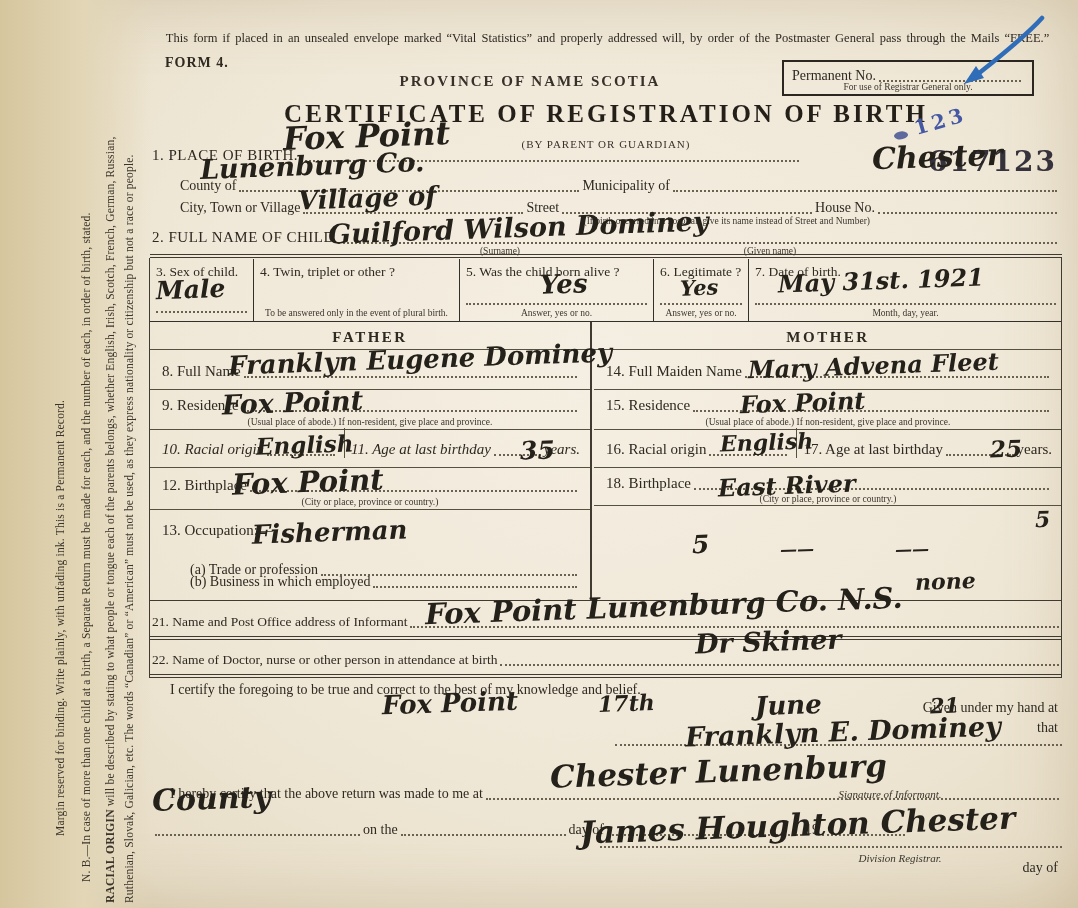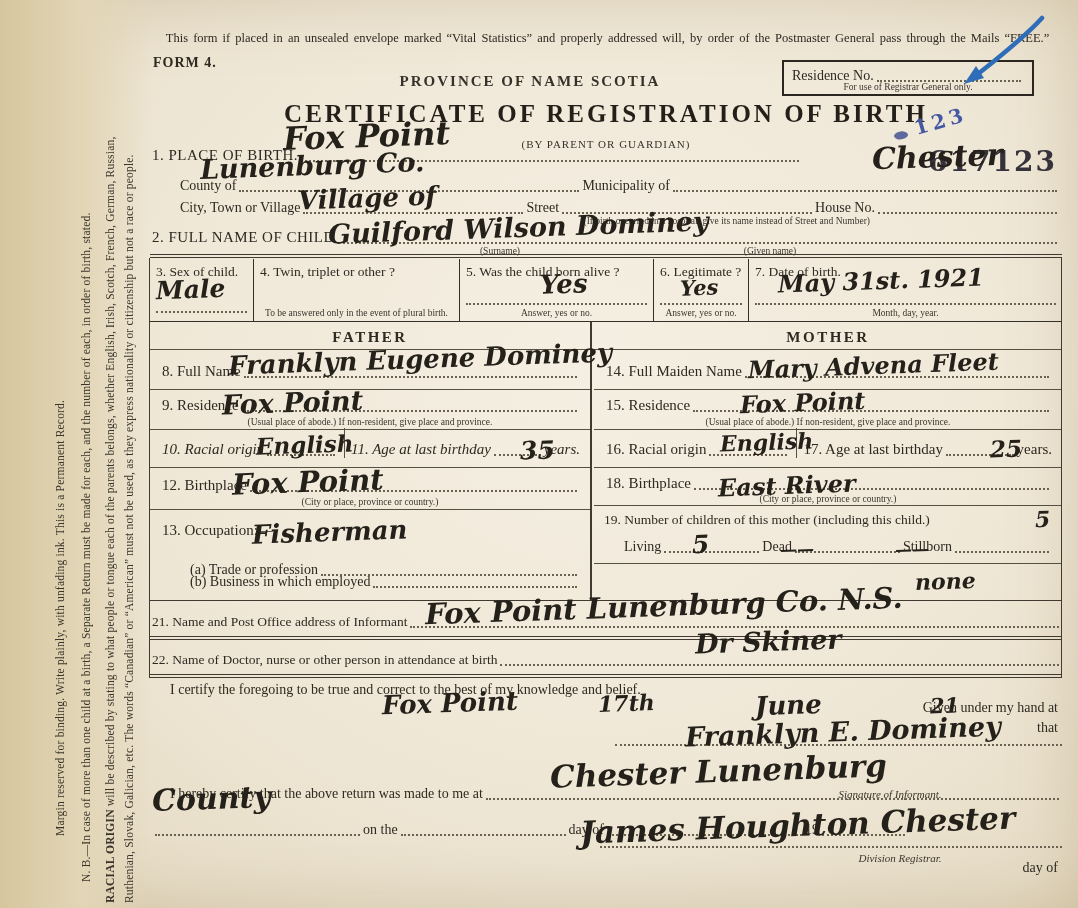--- a/index.html
+++ b/index.html
@@ -47,26 +47,26 @@
 
 <div id="paper">
   <div id="margin-strip"></div>
 
   <div class="vnote" style="left:54px;top:836px;">Margin reserved for binding.   Write plainly, with unfading ink.   This is a Permanent Record.</div>
   <div class="vnote" style="left:80px;top:882px;">N. B.—In case of more than one child at a birth, a Separate Return must be made for each, and the number of each, in order of birth, stated.</div>
   <div class="vnote" style="left:104px;top:903px;"><b>RACIAL ORIGIN</b><span> will be described by stating to what people or tongue each of the parents belongs, whether English, Irish, Scotch, French, German, Russian,</span></div>
   <div class="vnote" style="left:123px;top:903px;">Ruthenian, Slovak, Galician, etc.   The words “Canadian” or “American” must not be used, as they express nationality or citizenship but not a race or people.</div>
 
   <div style="position:absolute;left:155px;right:18px;top:31px;text-align:center;font-size:12.5px;word-spacing:2px;color:#2e2921;white-space:nowrap;">This form if placed in an unsealed envelope marked “Vital Statistics” and properly addressed will, by order of the Postmaster General pass through the Mails “FREE.”</div>
-  <div style="position:absolute;left:153px;top:55px;font-size:14px;letter-spacing:1px;font-weight:bold;" class="lbl">FORM 4.</div>
+  <div style="position:absolute;left:165px;top:55px;font-size:14px;letter-spacing:1px;font-weight:bold;" class="lbl">FORM 4.</div>
   <div style="position:absolute;left:150px;width:760px;top:73px;text-align:center;font-size:15px;font-weight:bold;letter-spacing:2px;">PROVINCE OF NAME SCOTIA</div>
 
   <div style="position:absolute;left:782px;top:60px;width:252px;height:36px;border:2px solid #2b2620;box-sizing:border-box;">
     <div class="row" style="left:8px;right:8px;top:6px;">
-      <span class="lbl f14">Residence No.</span>
+      <span class="lbl f14">Permanent No.</span>
       <span class="dots"></span>
     </div>
     <div style="position:absolute;left:0;right:0;bottom:2px;text-align:center;font-size:9.5px;color:#3a342c;">For use of Registrar General only.</div>
   </div>
   <svg style="position:absolute;left:950px;top:14px;width:100px;height:80px;" viewBox="0 0 100 80">
     <path d="M92,4 C76,22 48,44 28,60" stroke="#2f6db8" stroke-width="4.5" fill="none" stroke-linecap="round"></path>
     <path d="M14,70 L34,64 L26,52 Z" fill="#2f6db8"></path>
   </svg>
 
   <div style="position:absolute;left:150px;right:16px;top:100px;text-align:center;font-size:25px;font-weight:bold;letter-spacing:3px;color:#241f19;">CERTIFICATE OF REGISTRATION OF BIRTH</div>
@@ -202,31 +202,20 @@
           <span class="dots"></span>
           <span class="lbl f15">years.</span>
         </div>
       </div>
       <div class="fblock" style="height:38px;">
         <div class="frow" style="bottom:13px;">
             <span class="lbl f15">18. Birthplace</span>
             <span class="dots"></span>
           </div>
         <div class="cap" style="left:0;right:0;bottom:1px;text-align:center;">(City or place, province or country.)</div>
-      </div>
-      <div class="fblock" style="height:58px;">
-        <div style="position:absolute;left:10px;top:6px;" class="lbl f135">19. Number of children of this mother (including this child.)</div>
-        <div class="frow" style="bottom:8px;left:30px;">
-          <span class="lbl f14">Living</span>
-          <span class="dots" style="flex:0 0 95px;"></span>
-          <span class="lbl f14">Dead</span>
-          <span class="dots" style="flex:0 0 105px;"></span>
-          <span class="lbl f14">Stillborn</span>
-          <span class="dots"></span>
-        </div>
       </div>
     </div>
   </div>
 
   <div class="hr" style="left:150px;width:912px;top:600px;"></div>
   <div class="vr" style="left:149px;top:258px;height:420px;"></div>
   <div class="vr" style="left:1061px;top:258px;height:420px;"></div>
 
   <div class="row" style="left:152px;right:16px;top:612px;height:18px;">
     <span class="lbl f135">21. Name and Post Office address of Informant</span>

